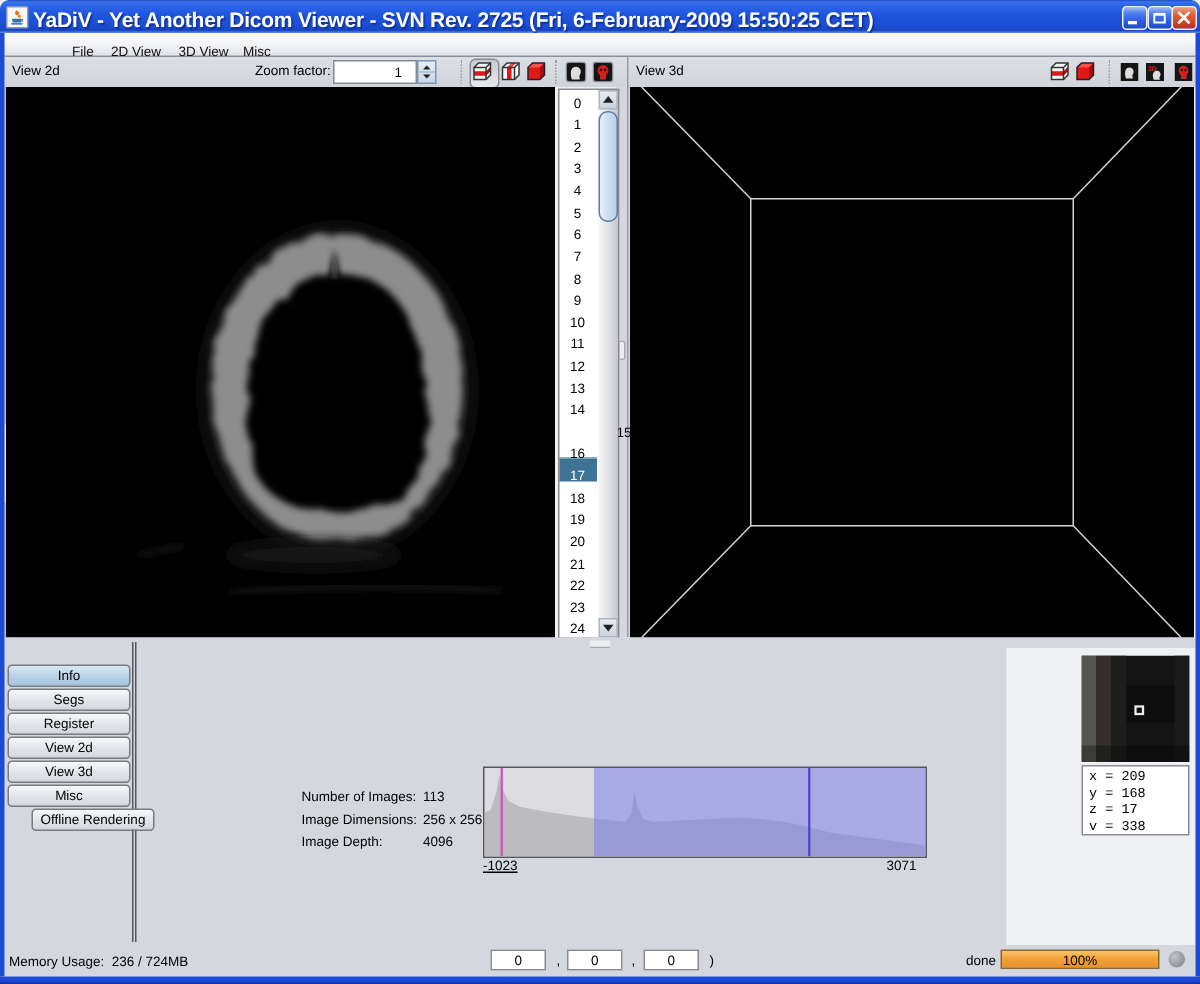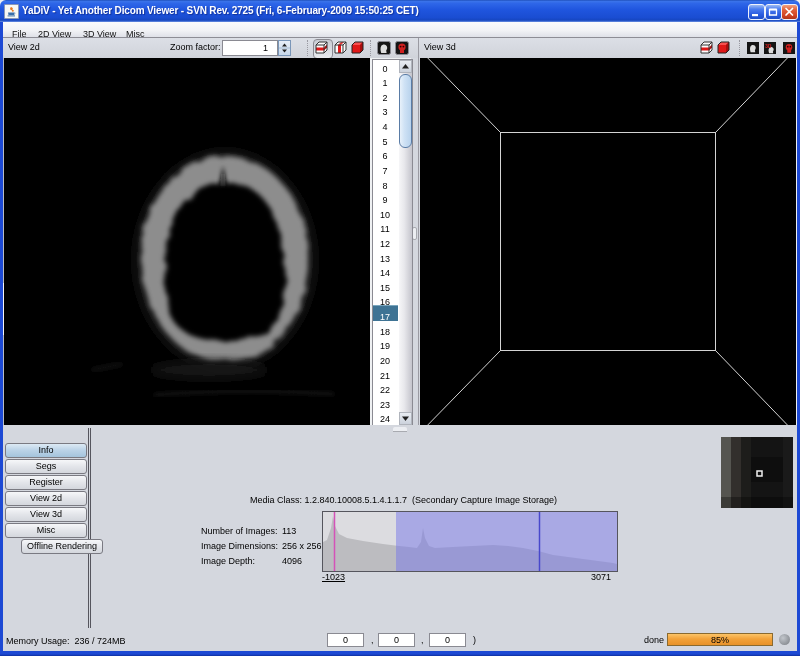--- a/index.html
+++ b/index.html
@@ -4,30 +4,30 @@
 <style>
   html,body{margin:0;padding:0;}
   body{width:800px;height:656px;overflow:hidden;background:#eef0f2;}
   #win{position:absolute;left:0;top:0;width:800px;height:656px;
     font-family:"Liberation Sans",sans-serif;font-size:9px;color:#000;}
   .abs{position:absolute;}
   
   #titlebar{left:0;top:0;width:800px;height:22px;
     background:linear-gradient(180deg,#1e4eb8 0%,#3a73ea 6%,#2e66e8 16%,#1f55de 45%,#1a4dd2 80%,#1646c0 92%,#6d92e4 100%);
     border-radius:6px 6px 0 0;}
-  #titletext{left:22px;top:5px;color:#fff;font-weight:bold;font-size:10px;letter-spacing:-0.15px;
+  #titletext{left:22px;top:5px;color:#fff;font-weight:bold;font-size:14px;letter-spacing:-0.15px;
     text-shadow:1px 1px 1px #10309a; white-space:nowrap;}
   .winbtn{top:4px;width:15px;height:14px;border-radius:3px;border:1px solid #eef2fc;}
   .bluebtn{background:linear-gradient(180deg,#9db9f2 0%,#4a7cf0 30%,#2a5ade 70%,#1e4ec8 100%);}
   #closebtn{background:linear-gradient(180deg,#f0a080 0%,#e0603a 35%,#d04424 75%,#b03418 100%);}
   
   #menubar{left:3px;top:22px;width:794px;height:15px;
     background:linear-gradient(180deg,#fbfbfc 0%,#f2f3f6 55%,#dfe1e8 100%);
     border-bottom:1px solid #8d8d95;}
-  .menuitem{position:absolute;top:7px;font-size:9px;color:#101010;}
+  .menuitem{position:absolute;top:7px;font-size:9px;color:#101010;margin-left:36px;}
   
   #toolbar{left:3px;top:38px;width:794px;height:20px;
     background:linear-gradient(180deg,#dcdfe6 0%,#d5d8df 60%,#d0d3da 100%);}
   .tool-label{position:absolute;top:4px;font-size:9px;color:#000;}
   .sep{position:absolute;top:2px;height:16px;width:0;border-left:1px dotted #9a9aa2;}
   .iconbtn{position:absolute;top:1px;width:18px;height:18px;border-radius:4px;}
   .iconsel{border:1px solid #8a8a92;background:linear-gradient(180deg,#c8cbd2,#e8eaee);}
   
   #canv2d{left:4px;top:58px;width:366px;height:367px;background:#000;}
   #canv3d{left:420px;top:58px;width:376px;height:367px;background:#000;}
@@ -37,21 +37,21 @@
   #lsel{position:absolute;left:0;width:25px;height:15px;background:#3e7394;border-top:1px solid #7aa6bd;}
   #vscroll{position:absolute;right:0;top:0;width:13px;height:100%;
     background:linear-gradient(90deg,#f6f6f8 0%,#e8e8ec 40%,#c4c4cc 100%);}
   .sbtn{position:absolute;left:0;width:13px;height:13px;background:linear-gradient(180deg,#e8ecf2,#ccd2dc);border:1px solid #b0b4bc;box-sizing:border-box;}
   #thumb{position:absolute;left:0px;top:14px;width:13px;height:74px;background:linear-gradient(90deg,#e8f1fa,#cfe2f5 40%,#b8d2ec);border:1px solid #5a7ca6;border-radius:6px;box-sizing:border-box;}
   
   #vdiv{left:411px;top:58px;width:9px;height:367px;background:#d4d7de;}
   #vdivline{left:418px;top:38px;width:1px;height:387px;background:#9a9aa2;}
   #hsplit{left:3px;top:425px;width:794px;height:7px;background:#d4d7de;}
   
-  #bottom{left:3px;top:432px;width:794px;height:198px;background:#d4d7de;}
+  #bottom{left:3px;top:432px;width:668px;height:198px;background:#d4d7de;}
   .tabbtn{position:absolute;left:2px;width:82px;height:15px;border:1px solid #7a7a82;border-radius:3px;
     background:linear-gradient(180deg,#f6f7f9 0%,#e3e5ea 50%,#d4d7dd 100%);
     text-align:center;font-size:9px;line-height:13px;box-sizing:border-box;white-space:nowrap;}
   #tabsel{background:linear-gradient(180deg,#dce9f4 0%,#bcd4e8 45%,#a4c4dc 100%);}
   #bdiv{position:absolute;left:85px;top:-4px;width:3px;height:200px;box-sizing:border-box;
     border-left:1px solid #55555d;border-right:1px solid #55555d;}
   
   #status{left:3px;top:630px;width:794px;height:21px;background:#d4d7de;}
   .seedbox{position:absolute;top:3px;width:37px;height:14px;background:#fff;border:1px solid #8a8a92;
     text-align:center;font-size:9px;line-height:12px;box-sizing:border-box;}
@@ -239,21 +239,21 @@
         <div class="lrow" style="top:74.6px;">5</div>
         <div class="lrow" style="top:89.2px;">6</div>
         <div class="lrow" style="top:103.8px;">7</div>
         <div class="lrow" style="top:118.5px;">8</div>
         <div class="lrow" style="top:133.1px;">9</div>
         <div class="lrow" style="top:147.7px;">10</div>
         <div class="lrow" style="top:162.3px;">11</div>
         <div class="lrow" style="top:176.9px;">12</div>
         <div class="lrow" style="top:191.6px;">13</div>
         <div class="lrow" style="top:206.2px;">14</div>
-        <div class="lrow" style="top:220.8px;">15</div>
+        <div class="lrow" style="top:220.8px;padding-left:31px;">15</div>
         <div class="lrow" style="top:235.4px;">16</div>
         <div class="lrow" style="top:250.0px;color:#fff;">17</div>
         <div class="lrow" style="top:264.7px;">18</div>
         <div class="lrow" style="top:279.3px;">19</div>
         <div class="lrow" style="top:293.9px;">20</div>
         <div class="lrow" style="top:308.5px;">21</div>
         <div class="lrow" style="top:323.1px;">22</div>
         <div class="lrow" style="top:337.8px;">23</div>
         <div class="lrow" style="top:352.4px;">24</div>
       </div>
@@ -276,21 +276,20 @@
     </div>
   <div class="abs" id="bottom">
     <div id="bdiv"></div>
     <div class="tabbtn" id="tabsel" style="top:11px;">Info</div>
     <div class="tabbtn" style="top:27px;">Segs</div>
     <div class="tabbtn" style="top:43px;">Register</div>
     <div class="tabbtn" style="top:59px;">View 2d</div>
     <div class="tabbtn" style="top:75px;">View 3d</div>
     <div class="tabbtn" style="top:91px;">Misc</div>
     <div class="tabbtn" style="top:107px;margin-left:16px;">Offline Rendering</div>
-    <div class="abs" style="left:197px;top:63px;width:407px;text-align:center;">Media Class: 1.2.840.10008.5.1.4.1.1.7&nbsp; (Secondary Capture Image Storage)</div>
     <div class="abs" style="left:198px;top:94px;">Number of Images:</div>
       <div class="abs" style="left:279px;top:94px;">113</div>
     <div class="abs" style="left:198px;top:109px;">Image Dimensions:</div>
       <div class="abs" style="left:279px;top:109px;">256 x 256</div>
     <div class="abs" style="left:198px;top:124px;">Image Depth:</div>
       <div class="abs" style="left:279px;top:124px;">4096</div>
     <div class="abs" style="left:319px;top:79px;width:294px;height:59px;border:1px solid #55555d;background:#dcdce0;">
       <svg width="294" height="59" viewBox="0 0 294 59">
         <path id="histshape" d="M0 30 L4 28 L8 16 L10 4 L12 14 L16 22 L24 26 L40 29 L60 32 L76 34 L86 35
           L94 36 L98 30 L100 16 L102 26 L106 34 L112 36 L130 35 L150 34 L170 33 L185 34 L200 36 L215 39
@@ -307,31 +306,34 @@
         <rect width="72" height="71" fill="#141414"></rect>
         <rect x="0" width="10" height="71" fill="#555550"></rect>
         <rect x="10" width="10" height="71" fill="#322f2c"></rect>
         <rect x="20" width="10" height="71" fill="#1d1d1b"></rect>
         <rect x="62" width="10" height="71" fill="#1a1a1a"></rect>
         <rect x="0" y="60" width="72" height="11" fill="#000" opacity="0.3"></rect>
         <rect x="30" y="20" width="32" height="25" fill="#0e0e0e"></rect>
         <rect x="36" y="34" width="5" height="5" fill="none" stroke="#f0f0f0" stroke-width="1.5"></rect>
       </svg>
     </div>
+    <div class="abs" style="left:718px;top:78px;width:72px;height:47px;background:#fff;border:1px solid #8a8a92;
+      font-family:'Liberation Mono',monospace;font-size:9px;line-height:11px;padding:2px 0 0 4px;box-sizing:border-box;">
+      x = 209<br>y = 168<br>z = 17<br>v = 338</div>
   </div>
   <div class="abs" id="status">
     <span class="abs" style="left:3px;top:6px;">Memory Usage:&nbsp; 236 / 724MB</span>
     <span class="abs" style="left:292px;top:5px;margin-top:20px;">Seed: (</span>
     <div class="seedbox" style="left:324px;">0</div>
     <span class="abs" style="left:368px;top:5px;">,</span>
     <div class="seedbox" style="left:375px;">0</div>
     <span class="abs" style="left:418px;top:5px;">,</span>
     <div class="seedbox" style="left:426px;">0</div>
     <span class="abs" style="left:470px;top:5px;">)</span>
     <span class="abs" style="left:641px;top:5px;">done</span>
-    <div id="pbar">85%</div>
+    <div id="pbar">100%</div>
     <div class="abs" style="left:776px;top:4px;width:11px;height:11px;border-radius:50%;
       background:radial-gradient(circle at 4px 4px,#c2c6cc,#8e9298 70%,#787c82);"></div>
   </div>
   <div class="abs" id="bl"></div>
   <div class="abs" id="br"></div>
   <div class="abs" id="bb"></div>
 </div>
 
 </body></html>

